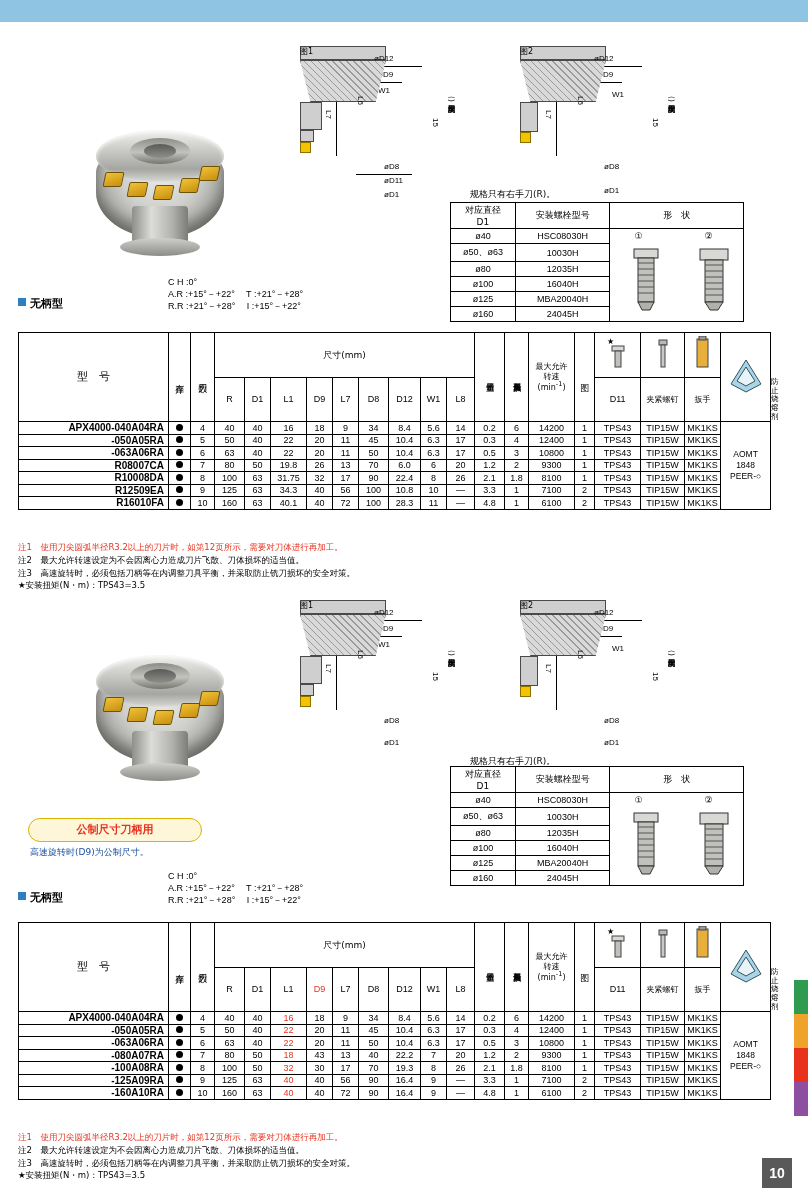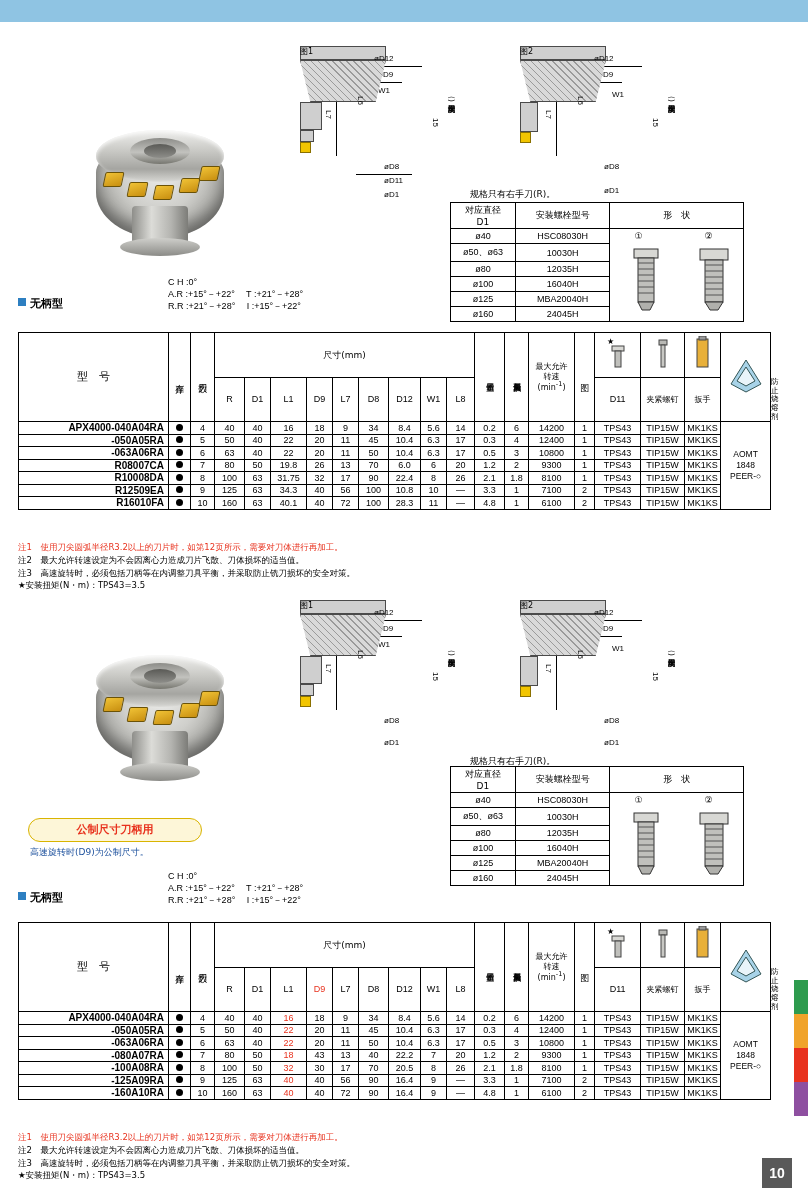--- a/index.html
+++ b/index.html
@@ -792,21 +792,21 @@
       <tr>
         <td class="model">-100A08RA</td>
         <td><span class="dot"></span></td>
         <td>8</td>
         <td>100</td>
         <td>50</td>
         <td class="redv">32</td>
         <td>30</td>
         <td>17</td>
         <td>70</td>
-        <td>20.5</td>
+        <td>19.3</td>
         <td>8</td>
         <td>26</td>
         <td>2.1</td>
         <td>1.8</td>
         <td>8100</td>
         <td>1</td>
         <td>TPS43</td>
         <td>TIP15W</td>
         <td>MK1KS</td>
       </tr>

